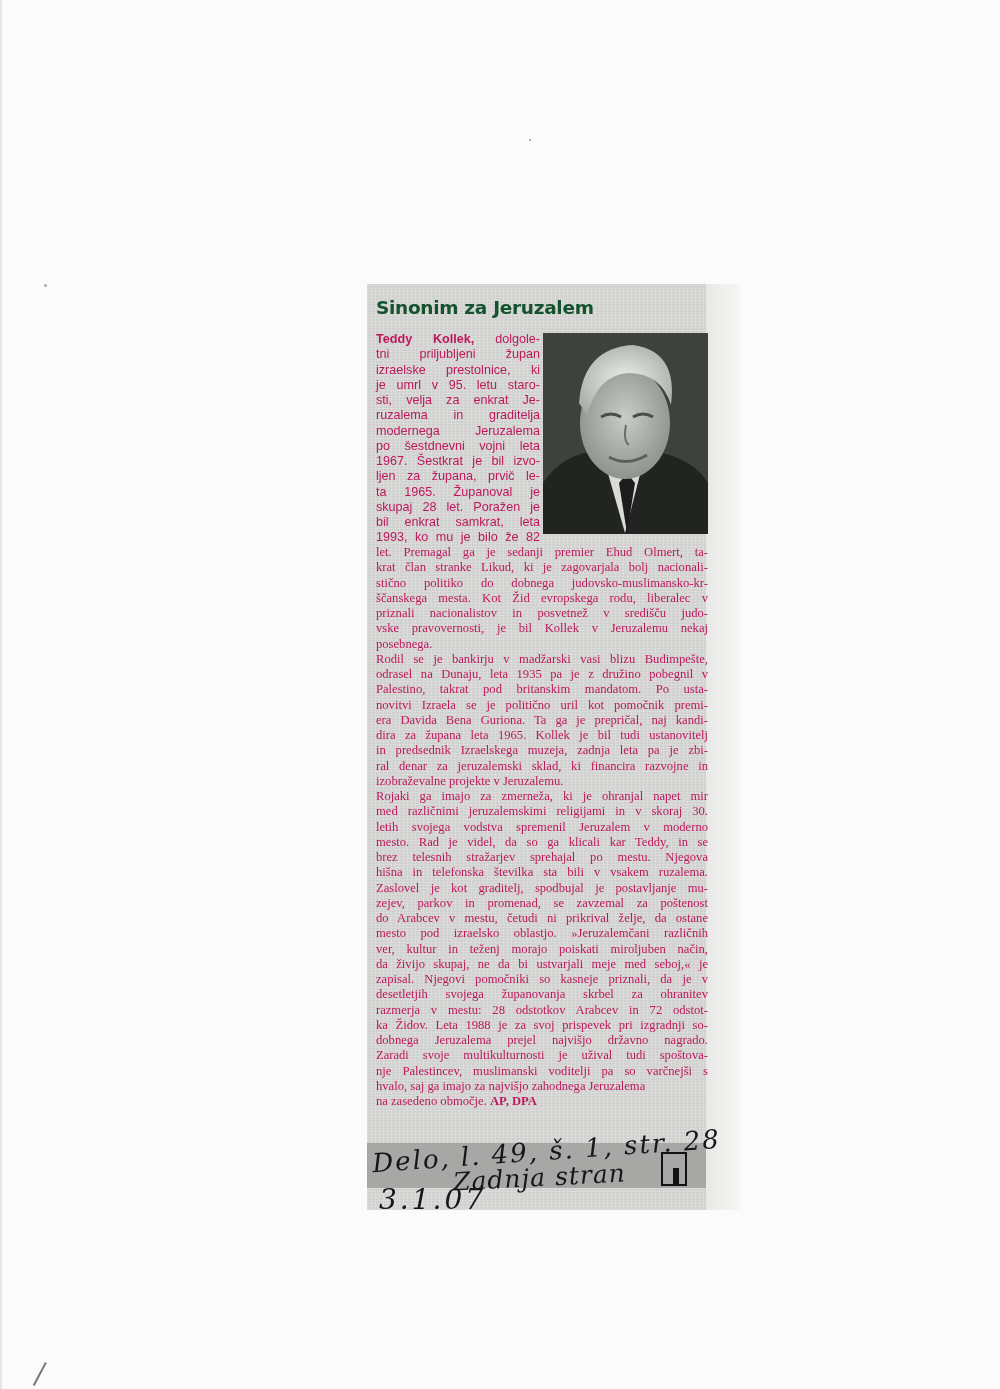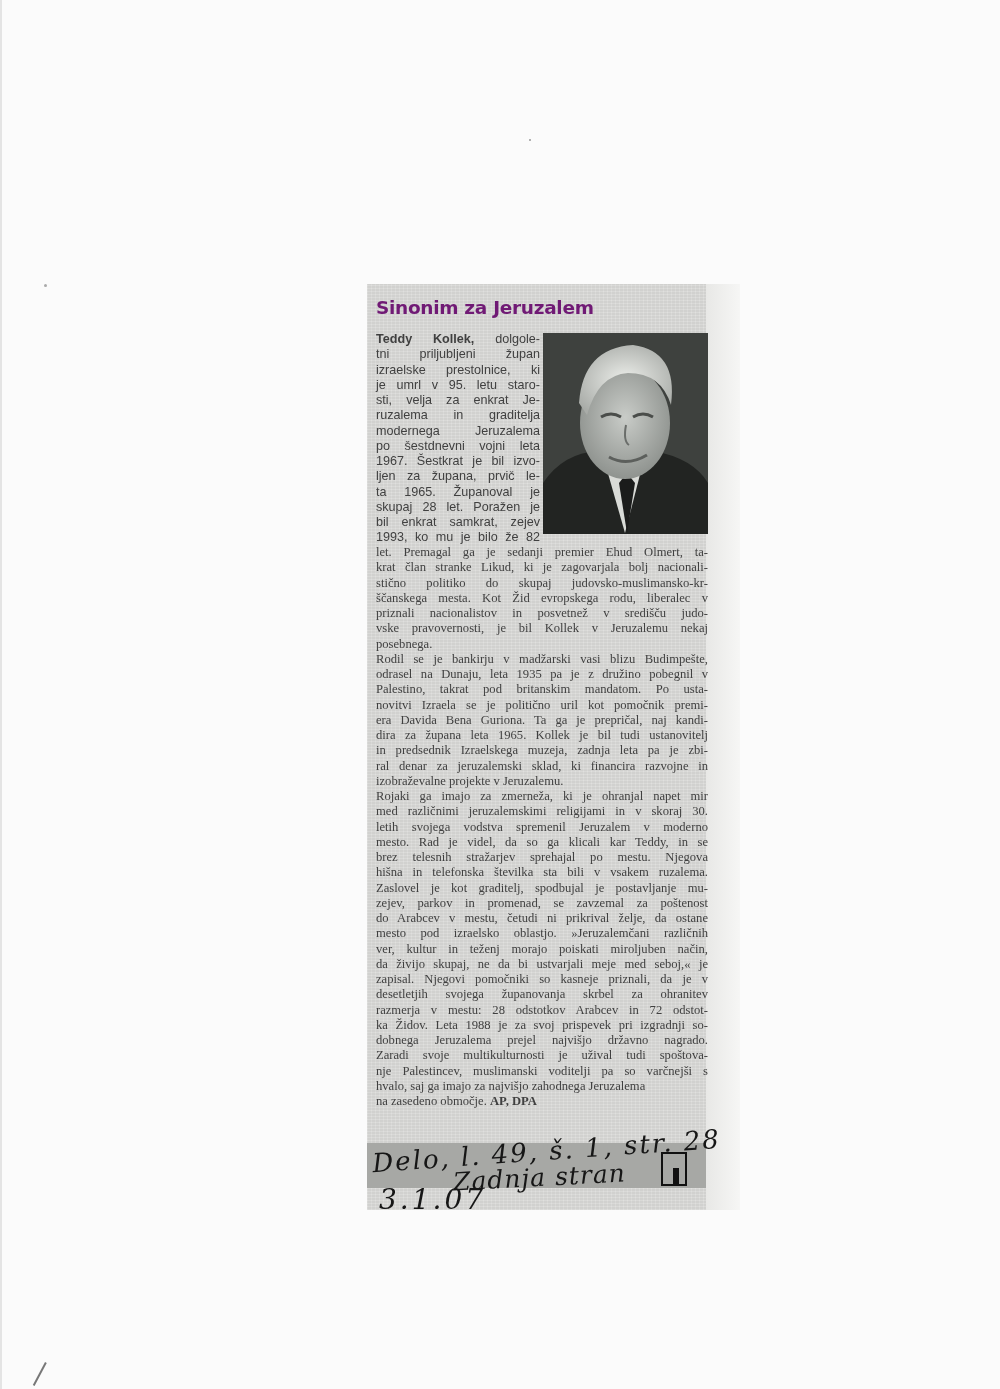--- a/index.html
+++ b/index.html
@@ -24,31 +24,31 @@
       repeating-linear-gradient(0deg, rgba(255,255,255,0.10) 0 1px, rgba(0,0,0,0.02) 1px 3px),
       repeating-linear-gradient(90deg, rgba(255,255,255,0.08) 0 1px, rgba(0,0,0,0.02) 1px 4px);
   }
   .clip-fade {
     position:absolute; left:706px; top:284px; width:34px; height:926px;
     background:linear-gradient(90deg, #e8e8e6, #f6f6f5);
   }
   .title {
     position:absolute; left:376px; top:297px;
     font-family:"DejaVu Sans", sans-serif; font-weight:bold;
-    font-size:18.5px; letter-spacing:-0.3px; color:#701a75;
+    font-size:18.5px; letter-spacing:-0.3px; color:#14532d;
   }
   .photo {
     position:absolute; left:543px; top:333px; width:165px; height:201px;
     background:#3a3d3a; overflow:hidden;
   }
   .photo svg { display:block; }
   .text {
     position:absolute; left:376px; width:330px;
     font-family:"Liberation Sans", sans-serif;
-    font-size:12.6px; line-height:15.25px; color:#404040;
+    font-size:12.6px; line-height:15.25px; color:#be185d;
     text-align:justify;
   }
   .text .line { display:block; white-space:nowrap; text-align:justify; text-align-last:justify; }
   .text .line.last { text-align-last:left; }
   .narrow { width:164px; top:332px; }
   .wide { top:545px; width:332px;font-family:Liberation Serif, serif; }
   .bold { font-weight:bold; }
   .hand-band {
     position:absolute; left:367px; top:1143px; width:339px; height:45px; background:#a7a8a5;
   }
@@ -109,28 +109,28 @@
   <span class="line">izraelske prestolnice, ki</span>
   <span class="line">je umrl v 95. letu staro-</span>
   <span class="line">sti, velja za enkrat Je-</span>
   <span class="line">ruzalema in graditelja</span>
   <span class="line">modernega Jeruzalema</span>
   <span class="line">po šestdnevni vojni leta</span>
   <span class="line">1967. Šestkrat je bil izvo-</span>
   <span class="line">ljen za župana, prvič le-</span>
   <span class="line">ta 1965. Županoval je</span>
   <span class="line">skupaj 28 let. Poražen je</span>
-  <span class="line">bil enkrat samkrat, zejev</span>
+  <span class="line">bil enkrat samkrat, leta</span>
   <span class="line">1993, ko mu je bilo že 82</span>
 </div>
 
 <div class="text wide" id="wide-col">
     <span class="line">let. Premagal ga je sedanji premier Ehud Olmert, ta-</span>
     <span class="line">krat član stranke Likud, ki je zagovarjala bolj nacionali-</span>
-    <span class="line">stično politiko do skupaj judovsko-muslimansko-kr-</span>
+    <span class="line">stično politiko do dobnega judovsko-muslimansko-kr-</span>
     <span class="line">ščanskega mesta. Kot Žid evropskega rodu, liberalec v</span>
     <span class="line">priznali nacionalistov in posvetnež v središču judo-</span>
     <span class="line">vske pravovernosti, je bil Kollek v Jeruzalemu nekaj</span>
     <span class="line last">posebnega.</span>
     <span class="line">Rodil se je bankirju v madžarski vasi blizu Budimpešte,</span>
     <span class="line">odrasel na Dunaju, leta 1935 pa je z družino pobegnil v</span>
     <span class="line">Palestino, takrat pod britanskim mandatom. Po usta-</span>
     <span class="line">novitvi Izraela se je politično uril kot pomočnik premi-</span>
     <span class="line">era Davida Bena Guriona. Ta ga je prepričal, naj kandi-</span>
     <span class="line">dira za župana leta 1965. Kollek je bil tudi ustanovitelj</span>

